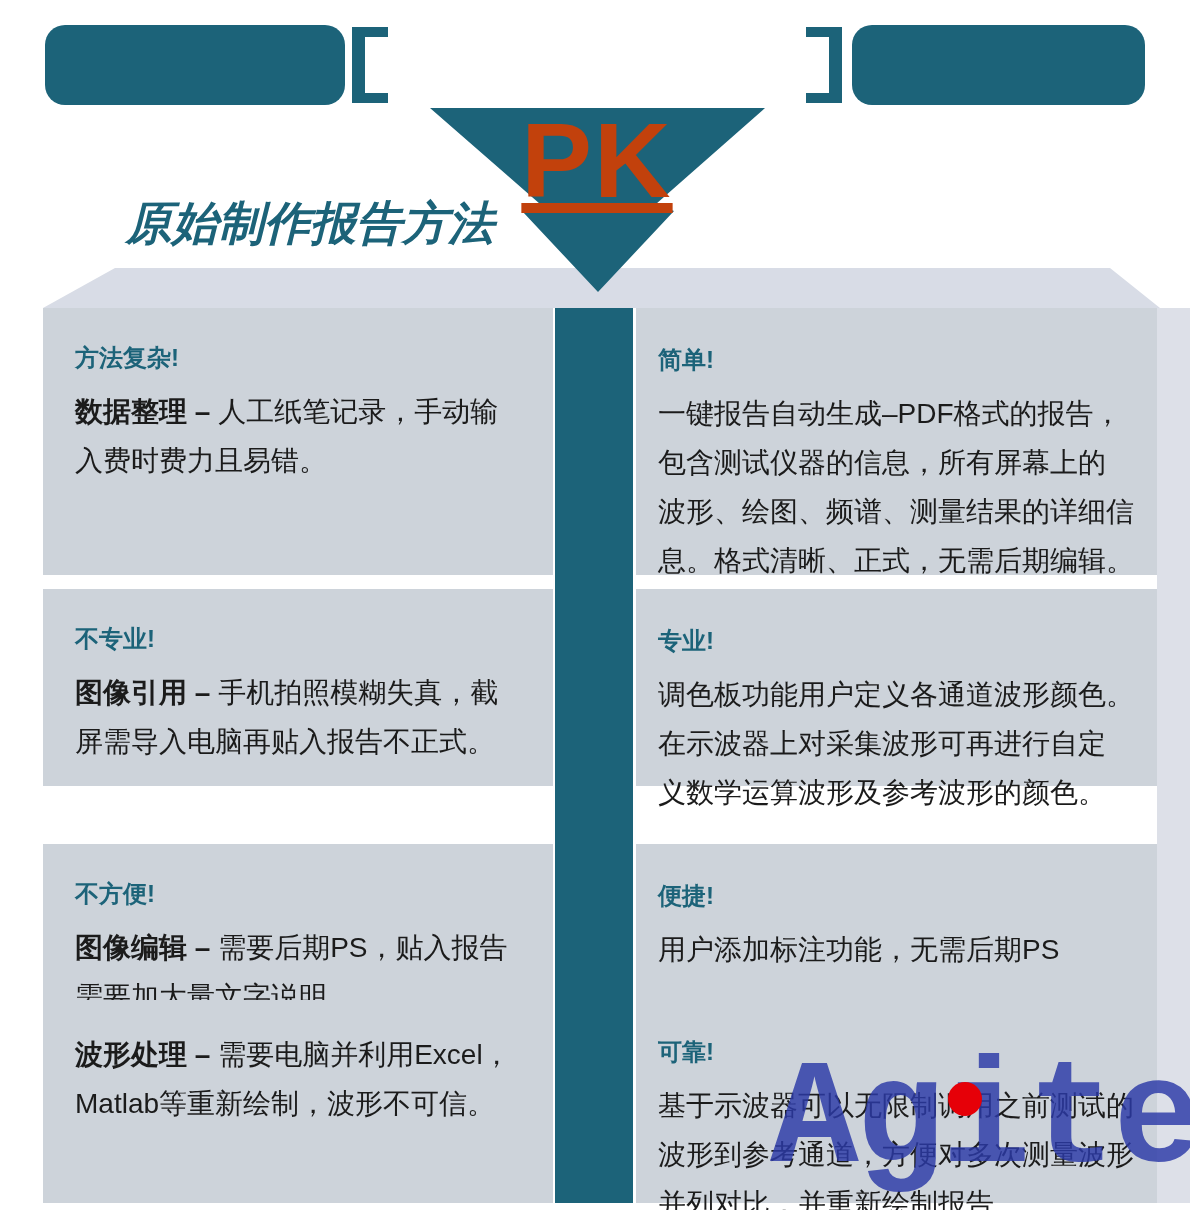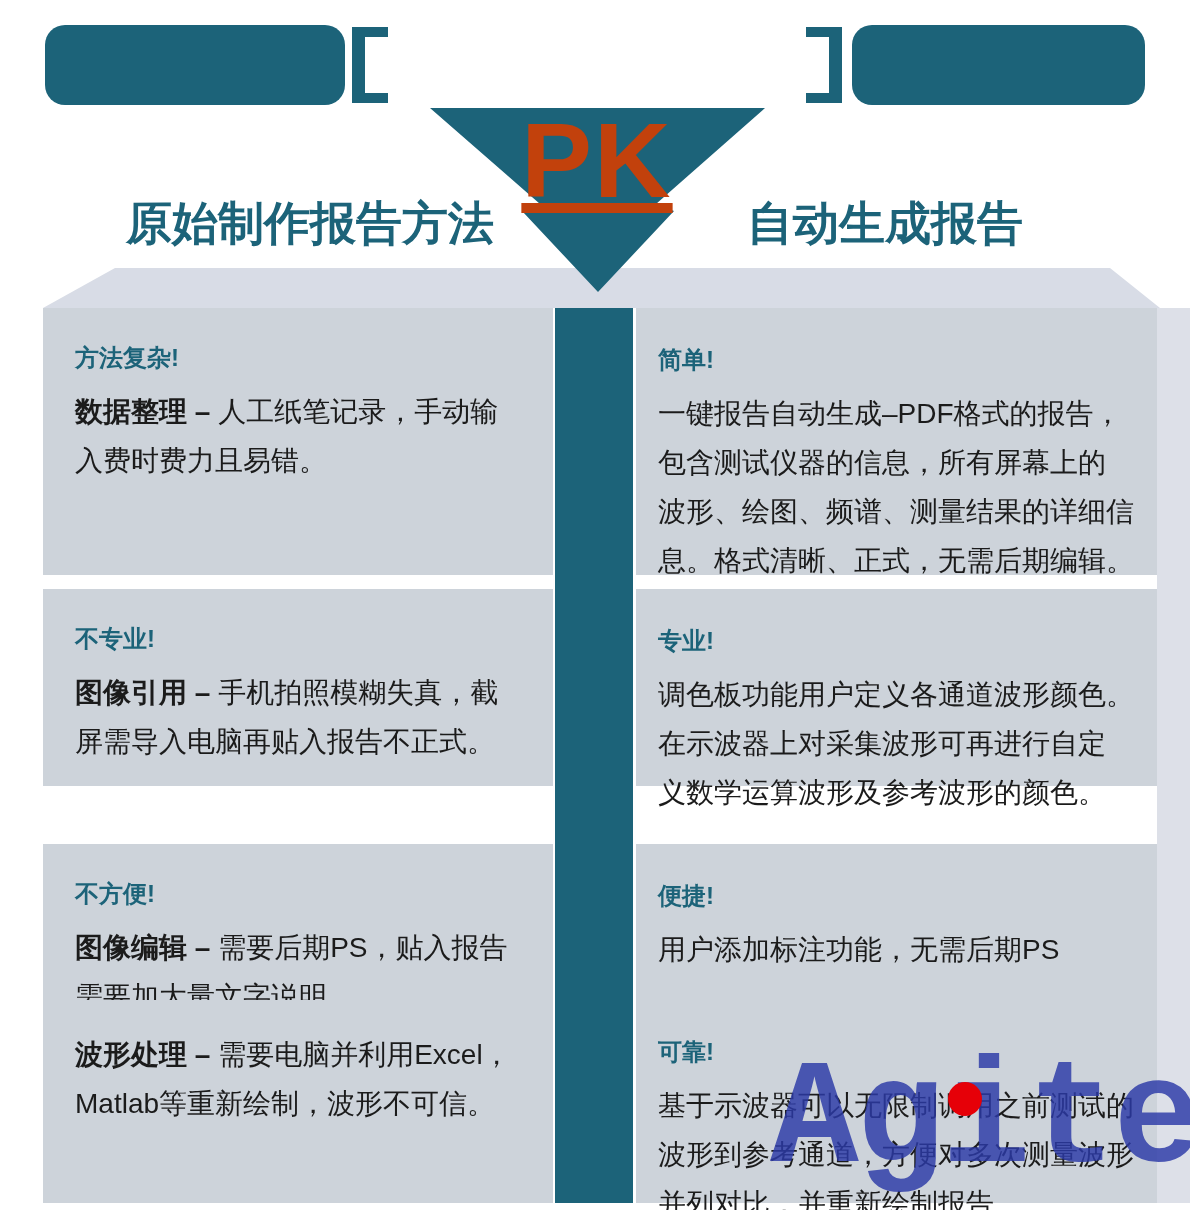--- a/index.html
+++ b/index.html
@@ -39,21 +39,21 @@
   .circle-char{width:78px;height:78px;border:4px solid var(--teal);border-radius:50%;background:#fff;
                display:flex;align-items:center;justify-content:center;font-size:50px;font-weight:bold;color:var(--teal);}
 
   
   .arrow-svg{position:absolute;left:0;top:0;width:1190px;height:1210px;z-index:5;pointer-events:none;}
   .pk-label{position:absolute;left:447px;top:100px;width:300px;text-align:center;z-index:6;
             font-size:106px;font-weight:800;color:#c2410c;letter-spacing:2px;text-decoration:underline;}
 
   
   .col-heading{position:absolute;top:193px;z-index:4;color:var(--teal);font-weight:bold;font-size:46px;text-align:center;}
-  .col-heading.left{left:85px;width:450px;}
+  .col-heading.left{left:85px;width:450px;font-style:italic;}
   .col-heading.right{left:690px;width:390px;}
 
   
   .logo{position:absolute;left:770px;top:1038px;z-index:30;font-family:Liberation Mono, monospace;
         font-weight:bold;font-size:148px;color:var(--logo-blue);opacity:0.82;letter-spacing:-3px;}
   .logo-dot{position:absolute;left:948px;top:1082px;width:34px;height:34px;border-radius:50%;
             background:var(--dot-red);z-index:31;}
 </style>
 </head>
 <body>
@@ -68,21 +68,20 @@
     <polygon points="430,108 765,108 656,204 674,211 598,292 522,211 540,204" fill="#1c6379"></polygon>
   </svg>
   <div class="pk-label">PK</div>
 
   <div class="banner-block left"></div>
   <div class="banner-block right"></div>
   <div class="bracket left"></div>
   <div class="bracket right"></div>
 
   <div class="col-heading left">原始制作报告方法</div>
-  <div class="col-heading right">自动生成报告</div>
 
   <div class="col-left">
     <div class="panel r1">
       <div class="ptitle">方法复杂!</div>
       <div class="pbody"><span class="lead">数据整理 –</span> <span>人工纸笔记录，手动输
 入费时费力且易错。</span></div>
     </div>
     <div class="panel r2">
       <div class="ptitle">不专业!</div>
       <div class="pbody"><span class="lead">图像引用 –</span> <span>手机拍照模糊失真，截

